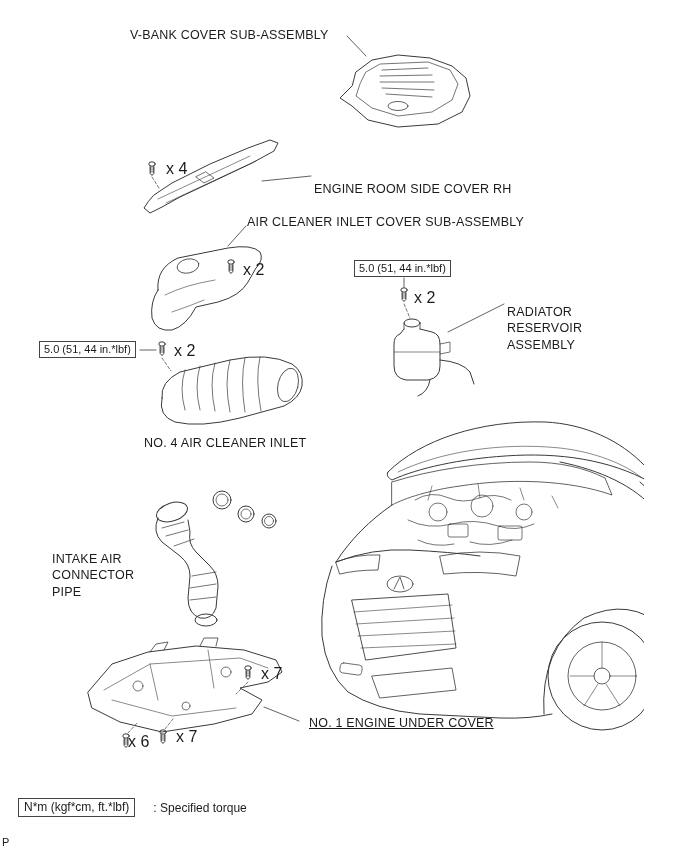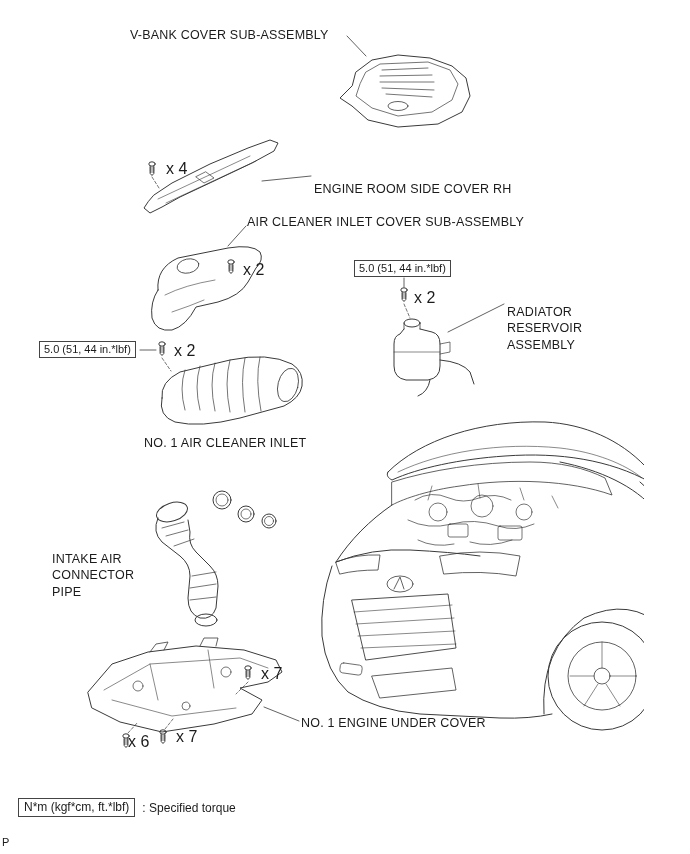--- a/index.html
+++ b/index.html
@@ -4,21 +4,21 @@
 <style>
   * { box-sizing: border-box; }
   html,body { margin:0; padding:0; background:#ffffff; }
   body { font-family:"Liberation Sans", sans-serif; }
   .page { position:relative; width:644px; height:854px; background:#ffffff; overflow:hidden; }
   .art { position:absolute; left:0; top:0; }
   .lbl { position:absolute; font-size:12.5px; color:#1b1b1b; white-space:nowrap; letter-spacing:0.2px; }
   .lbl.multi { white-space:pre-line; line-height:1.3; }
   .count { position:absolute; font-size:16px; color:#1b1b1b; white-space:nowrap; }
   .torque { position:absolute; font-size:11px; color:#1b1b1b; border:1px solid #444; padding:1px 4px 2px 4px; background:#fff; white-space:nowrap; }
-  .legend { position:absolute; left:18px; top:798px; display:flex; align-items:center; gap:7px; font-size:12px; color:#1b1b1b; }
+  .legend { position:absolute; left:18px; top:798px; display:flex; align-items:center; gap:18px; font-size:12px; color:#1b1b1b; }
   .legend .box { border:1px solid #444; padding:1px 5px 2px 5px; background:#fff; }
   .corner { position:absolute; left:2px; top:836px; font-size:11px; color:#1b1b1b; }
 </style>
 </head>
 <body>
 
 <div class="page">
 
   <svg class="art" width="690" height="854" viewBox="0 0 690 854">
     <defs>
@@ -169,29 +169,29 @@
 
   <div class="count" style="left:414px; top:289px;">x 2</div>
 
   <div class="lbl multi" style="left:507px; top:304px;">RADIATOR RESERVOIR
 ASSEMBLY</div>
 
   <div class="torque" style="left:39px; top:341px;">5.0 (51, 44 in.*lbf)</div>
 
   <div class="count" style="left:174px; top:342px;">x 2</div>
 
-  <div class="lbl" style="left:144px; top:436px;">NO. 1 AIR CLEANER INLET</div>
+  <div class="lbl" style="left:144px; top:436px;">NO. 4 AIR CLEANER INLET</div>
 
   <div class="lbl multi" style="left:52px; top:511px;margin-top:40px;">INTAKE AIR
 CONNECTOR
 PIPE</div>
 
   <div class="count" style="left:261px; top:665px;">x 7</div>
 
-  <div class="lbl" style="left:301px; top:716px;">NO. 1 ENGINE UNDER COVER</div>
+  <div class="lbl" style="left:309px; top:716px;text-decoration:underline;">NO. 1 ENGINE UNDER COVER</div>
 
   <div class="count" style="left:128px; top:733px;">x 6</div>
 
   <div class="count" style="left:176px; top:728px;">x 7</div>
 
   <div class="legend">
     <span class="box">N*m (kgf*cm, ft.*lbf)</span>
     <span>: Specified torque</span>
   </div>
 

